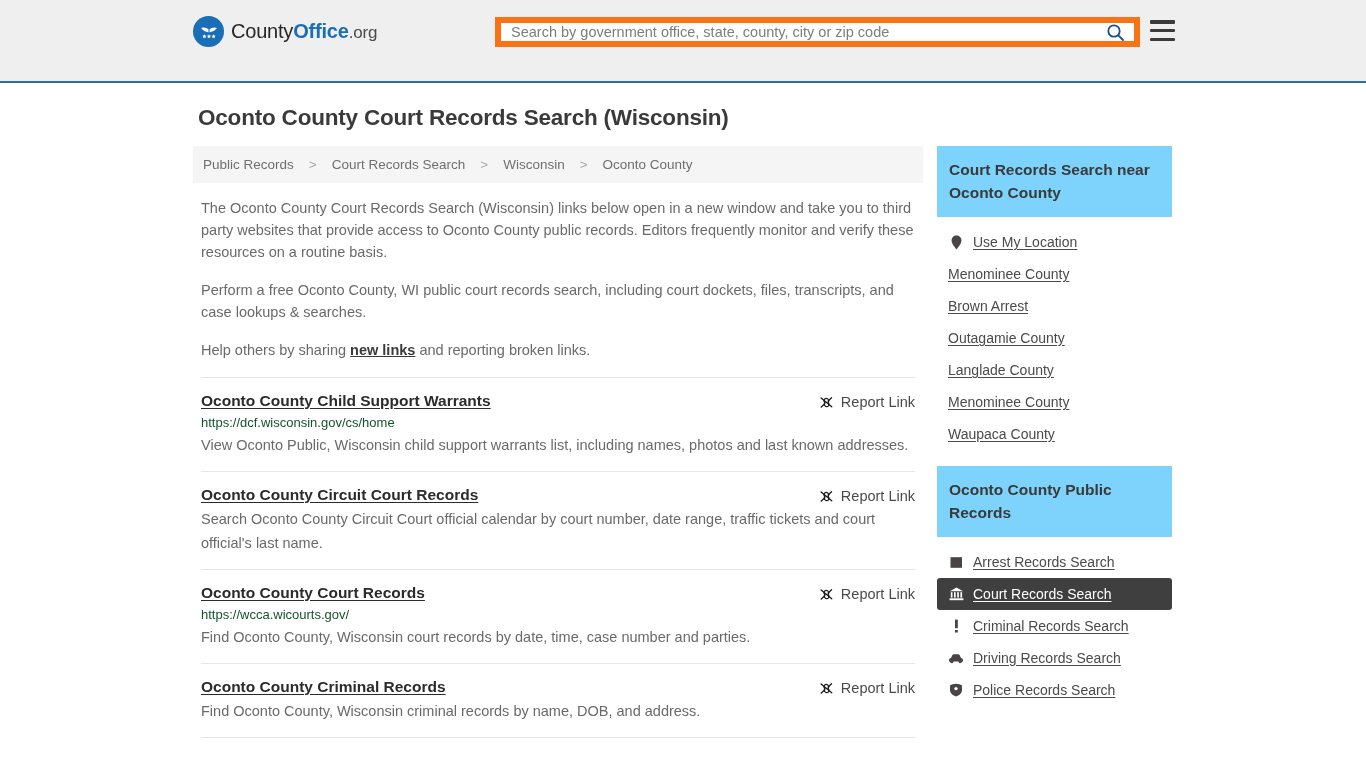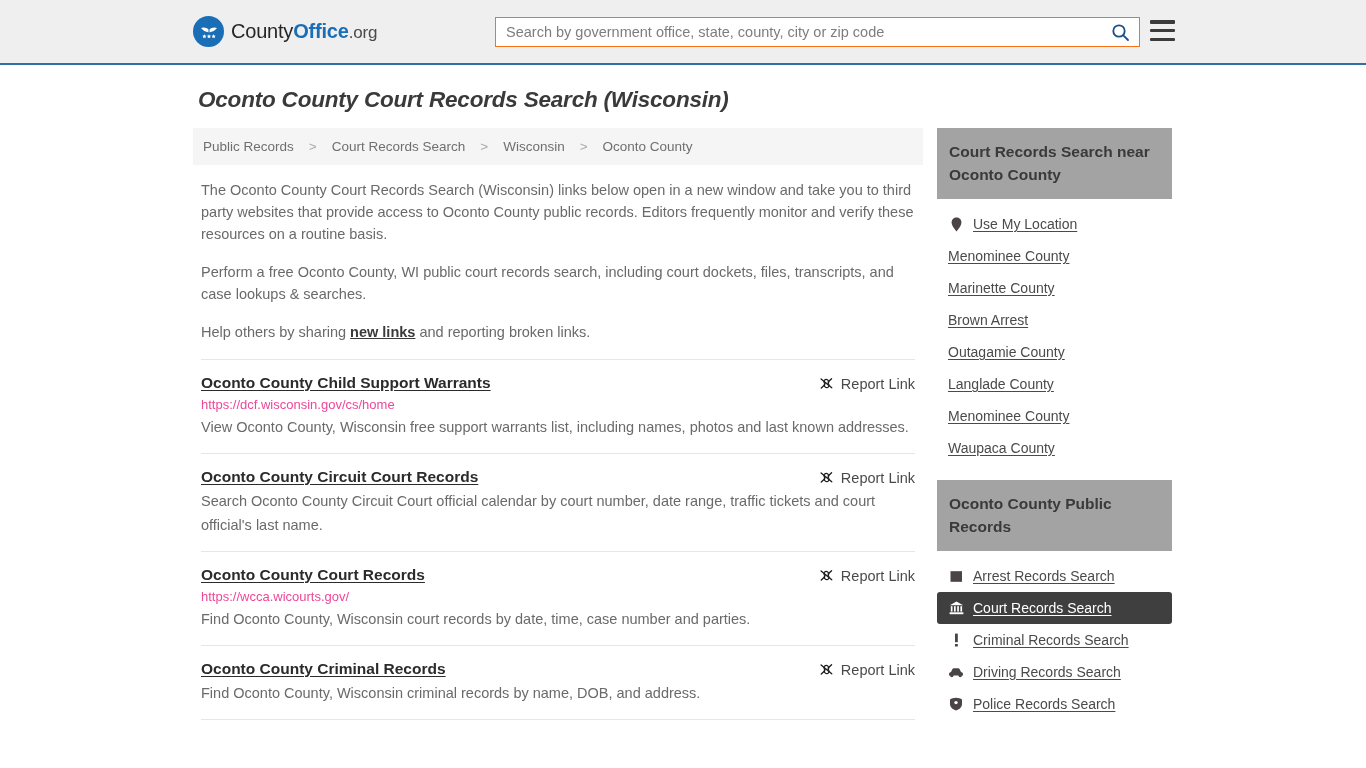--- a/index.html
+++ b/index.html
@@ -5,21 +5,21 @@
   * { box-sizing: border-box; margin: 0; padding: 0; }
   html, body {
     width: 1366px; height: 768px;
     background: #ffffff;
     font-family: "Liberation Sans", sans-serif;
     overflow: hidden;
   }
 
   
   .topbar {
-    height: 65px;
+    height: 83px;
     background: #efefef;
     border-bottom: 2px solid #2f6fa8;
     display: flex;
     align-items: center;
     position: relative;
   }
   .logo-wrap {
     position: absolute;
     left: 193px; top: 16px;
     display: flex; align-items: center; gap: 7px;
@@ -36,21 +36,21 @@
     font-size: 20px; color: #262626; letter-spacing: -0.2px;
     white-space: nowrap;
   }
   .logo-text .blue { color: #1a6eb5; font-weight: bold; }
   .logo-text .org { font-size: 17px; color: #4a4a4a; }
 
   .search-wrap {
     position: absolute; left: 495px; top: 17px;
     width: 645px; height: 30px;
     background: #ffffff;
-    border: 1px solid #f97316;
+    border: 6px solid #f97316;
     display: flex; align-items: center;
   }
   .search-input {
     flex: 1; height: 100%;
     border: none; outline: none;
     padding: 0 10px;
     font-family: "Liberation Sans", sans-serif;
     font-size: 14.5px; color: #555;
     background: transparent;
   }
@@ -76,21 +76,20 @@
     justify-content: center;
   }
   .container { width: 980px; position: relative; }
 
   h1.page-title {
     font-size: 22.5px;
     color: #3a3a3a;
     font-weight: bold;
     margin: 0 0 15px 5px;
     letter-spacing: -0.2px;
-    font-style: italic;
   }
 
   .columns { display: flex; gap: 14px; }
   .main-col { width: 730px; }
   .side-col { width: 235px; }
 
   
   .breadcrumb {
     background: #f5f5f5;
     padding: 11px 10px;
@@ -115,46 +114,46 @@
   .intro p a { color: #3a3a3a; text-decoration: underline; font-weight: bold; }
 
   
   .results { padding: 0 8px; }
   .result {
     border-top: 1px solid #e6e6e6;
     padding: 14px 0 14px 0;
   }
   .result:first-child { border-top: 1px solid #e6e6e6; }
   .result-head {
-    display: flex; align-items: center; justify-content: space-between;
+    display: flex; align-items: flex-end; justify-content: space-between;
   }
   .result-title {
     font-size: 15.5px; font-weight: bold; color: #2b2b2b;
     text-decoration: underline; text-underline-offset: 2px;
     cursor: pointer;
   }
   .report-link {
     display: flex; align-items: center; gap: 7px;
     font-size: 14.5px; color: #4a4a4a;
     white-space: nowrap; cursor: pointer;
     padding-top: 1px;
   }
   .result-url {
-    font-size: 13px; color: #ec4899;
+    font-size: 13px; color: #14532d;
     margin-top: 5px;
   }
   .result-desc {
     font-size: 14.5px; color: #6a6a6a;
     line-height: 24px; margin-top: 3px;
   }
 
   
   .panel { margin-bottom: 16px; }
   .panel-header {
-    background: #a3a3a3;
+    background: #7dd3fc;
     padding: 12px 12px 13px 12px;
     font-size: 15.5px; font-weight: bold; color: #3a3a3a;
     line-height: 23px;
   }
   .panel-list { padding: 9px 0 0 0; }
   .panel-item {
     display: flex; align-items: flex-start; gap: 9px;
     padding: 8px 11px;
     font-size: 14px;
   }
@@ -249,21 +248,21 @@
                   <svg width="15" height="15" viewBox="0 0 16 16">
                     <path d="M2.2 3.2 L13.6 12.6" stroke="#1c1c1c" stroke-width="1.4" stroke-linecap="round" fill="none"></path>
                     <path d="M6.3 8 A2.6 2.4 45 1 1 9.7 8 A2.6 2.4 45 1 1 6.3 8 Z" stroke="#1c1c1c" stroke-width="1.3" fill="none"></path>
                     <path d="M2.4 12.8 L6.2 9.4 M13.4 3.0 L9.7 6.4" stroke="#1c1c1c" stroke-width="1.4" stroke-linecap="round" fill="none"></path>
                   </svg>
                 </span>
                 <span>Report Link</span>
               </div>
             </div>
             <div class="result-url">https://dcf.wisconsin.gov/cs/home</div>
-            <div class="result-desc">View Oconto County, Wisconsin free support warrants list, including names, photos and last known addresses.</div>
+            <div class="result-desc">View Oconto Public, Wisconsin child support warrants list, including names, photos and last known addresses.</div>
           </div>
 
           <div class="result">
             <div class="result-head">
               <a class="result-title" href="#">Oconto County Circuit Court Records</a>
               <div class="report-link">
                 <span>
                   <svg width="15" height="15" viewBox="0 0 16 16">
                     <path d="M2.2 3.2 L13.6 12.6" stroke="#1c1c1c" stroke-width="1.4" stroke-linecap="round" fill="none"></path>
                     <path d="M6.3 8 A2.6 2.4 45 1 1 9.7 8 A2.6 2.4 45 1 1 6.3 8 Z" stroke="#1c1c1c" stroke-width="1.3" fill="none"></path>
@@ -330,23 +329,20 @@
                   <path d="M5.5 0.6 C2.7 0.6 0.6 2.7 0.6 5.4 C0.6 9 5.5 14.4 5.5 14.4 C5.5 14.4 10.4 9 10.4 5.4 C10.4 2.7 8.3 0.6 5.5 0.6 Z" fill="#4a4444"></path>
                 </svg>
               </span>
               <a href="#">Use My Location</a>
             </div>
 
             <div class="panel-item">
               <a href="#">Menominee County</a>
             </div>
             <div class="panel-item">
-              <a href="#">Marinette County</a>
-            </div>
-            <div class="panel-item">
               <a href="#">Brown Arrest</a>
             </div>
             <div class="panel-item">
               <a href="#">Outagamie County</a>
             </div>
             <div class="panel-item">
               <a href="#">Langlade County</a>
             </div>
             <div class="panel-item">
               <a href="#">Menominee County</a>

